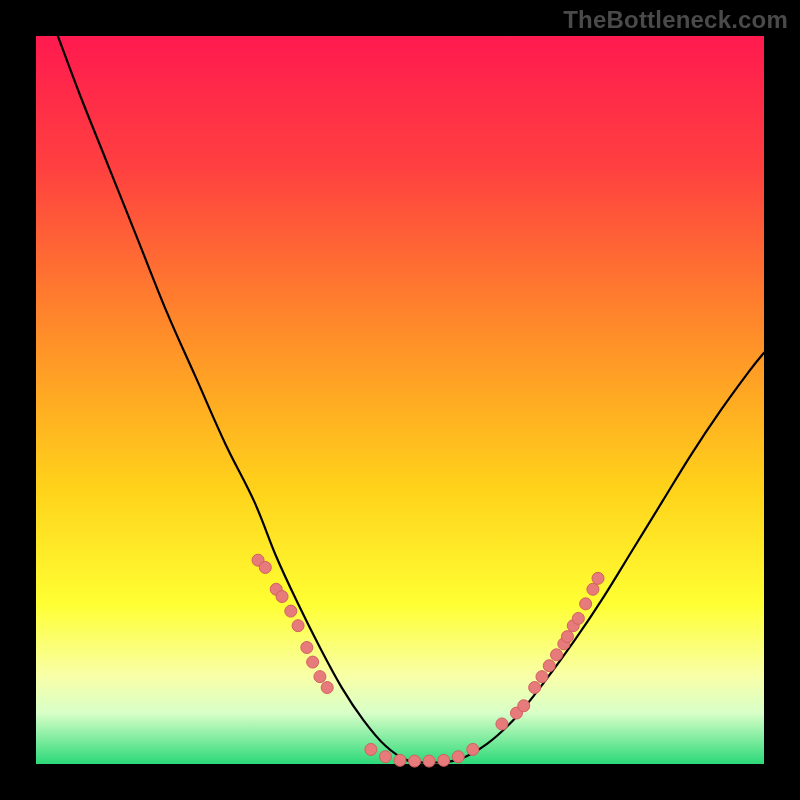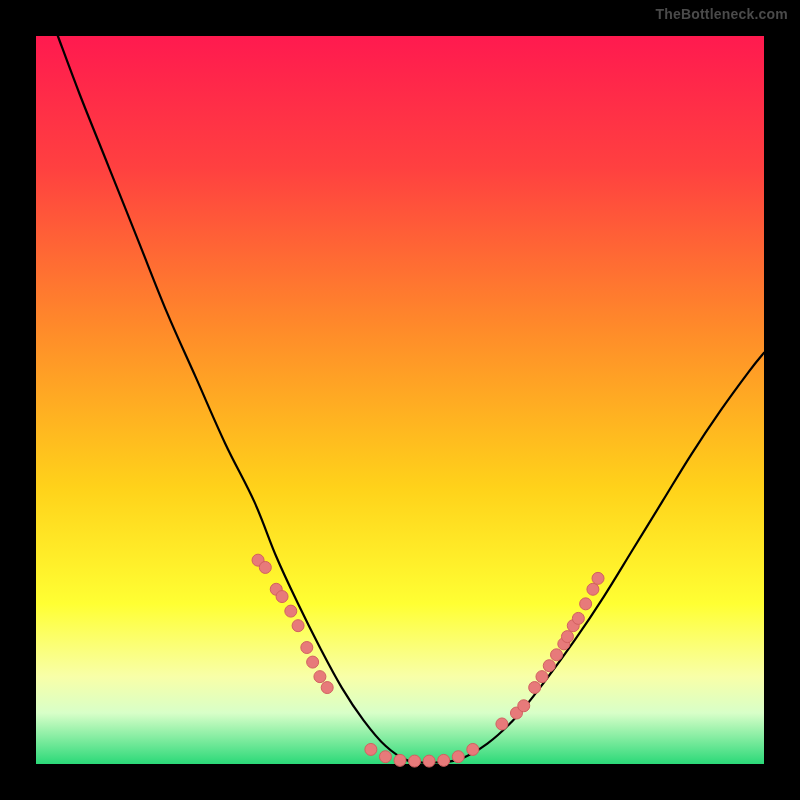--- a/index.html
+++ b/index.html
@@ -23,21 +23,21 @@
     top: 36px;
     width: 728px;
     height: 728px;
     
   }
   .attribution {
     position: absolute;
     top: 6px;
     right: 12px;
     color: #4a4a4a;
-    font-size: 14px;
+    font-size: 24px;
     font-weight: 600;
     letter-spacing: 0.2px;
     user-select: none;
     margin-left: 40px;
   }
   svg.curve-layer {
     position: absolute;
     left: 0;
     top: 0;
     width: 728px;

